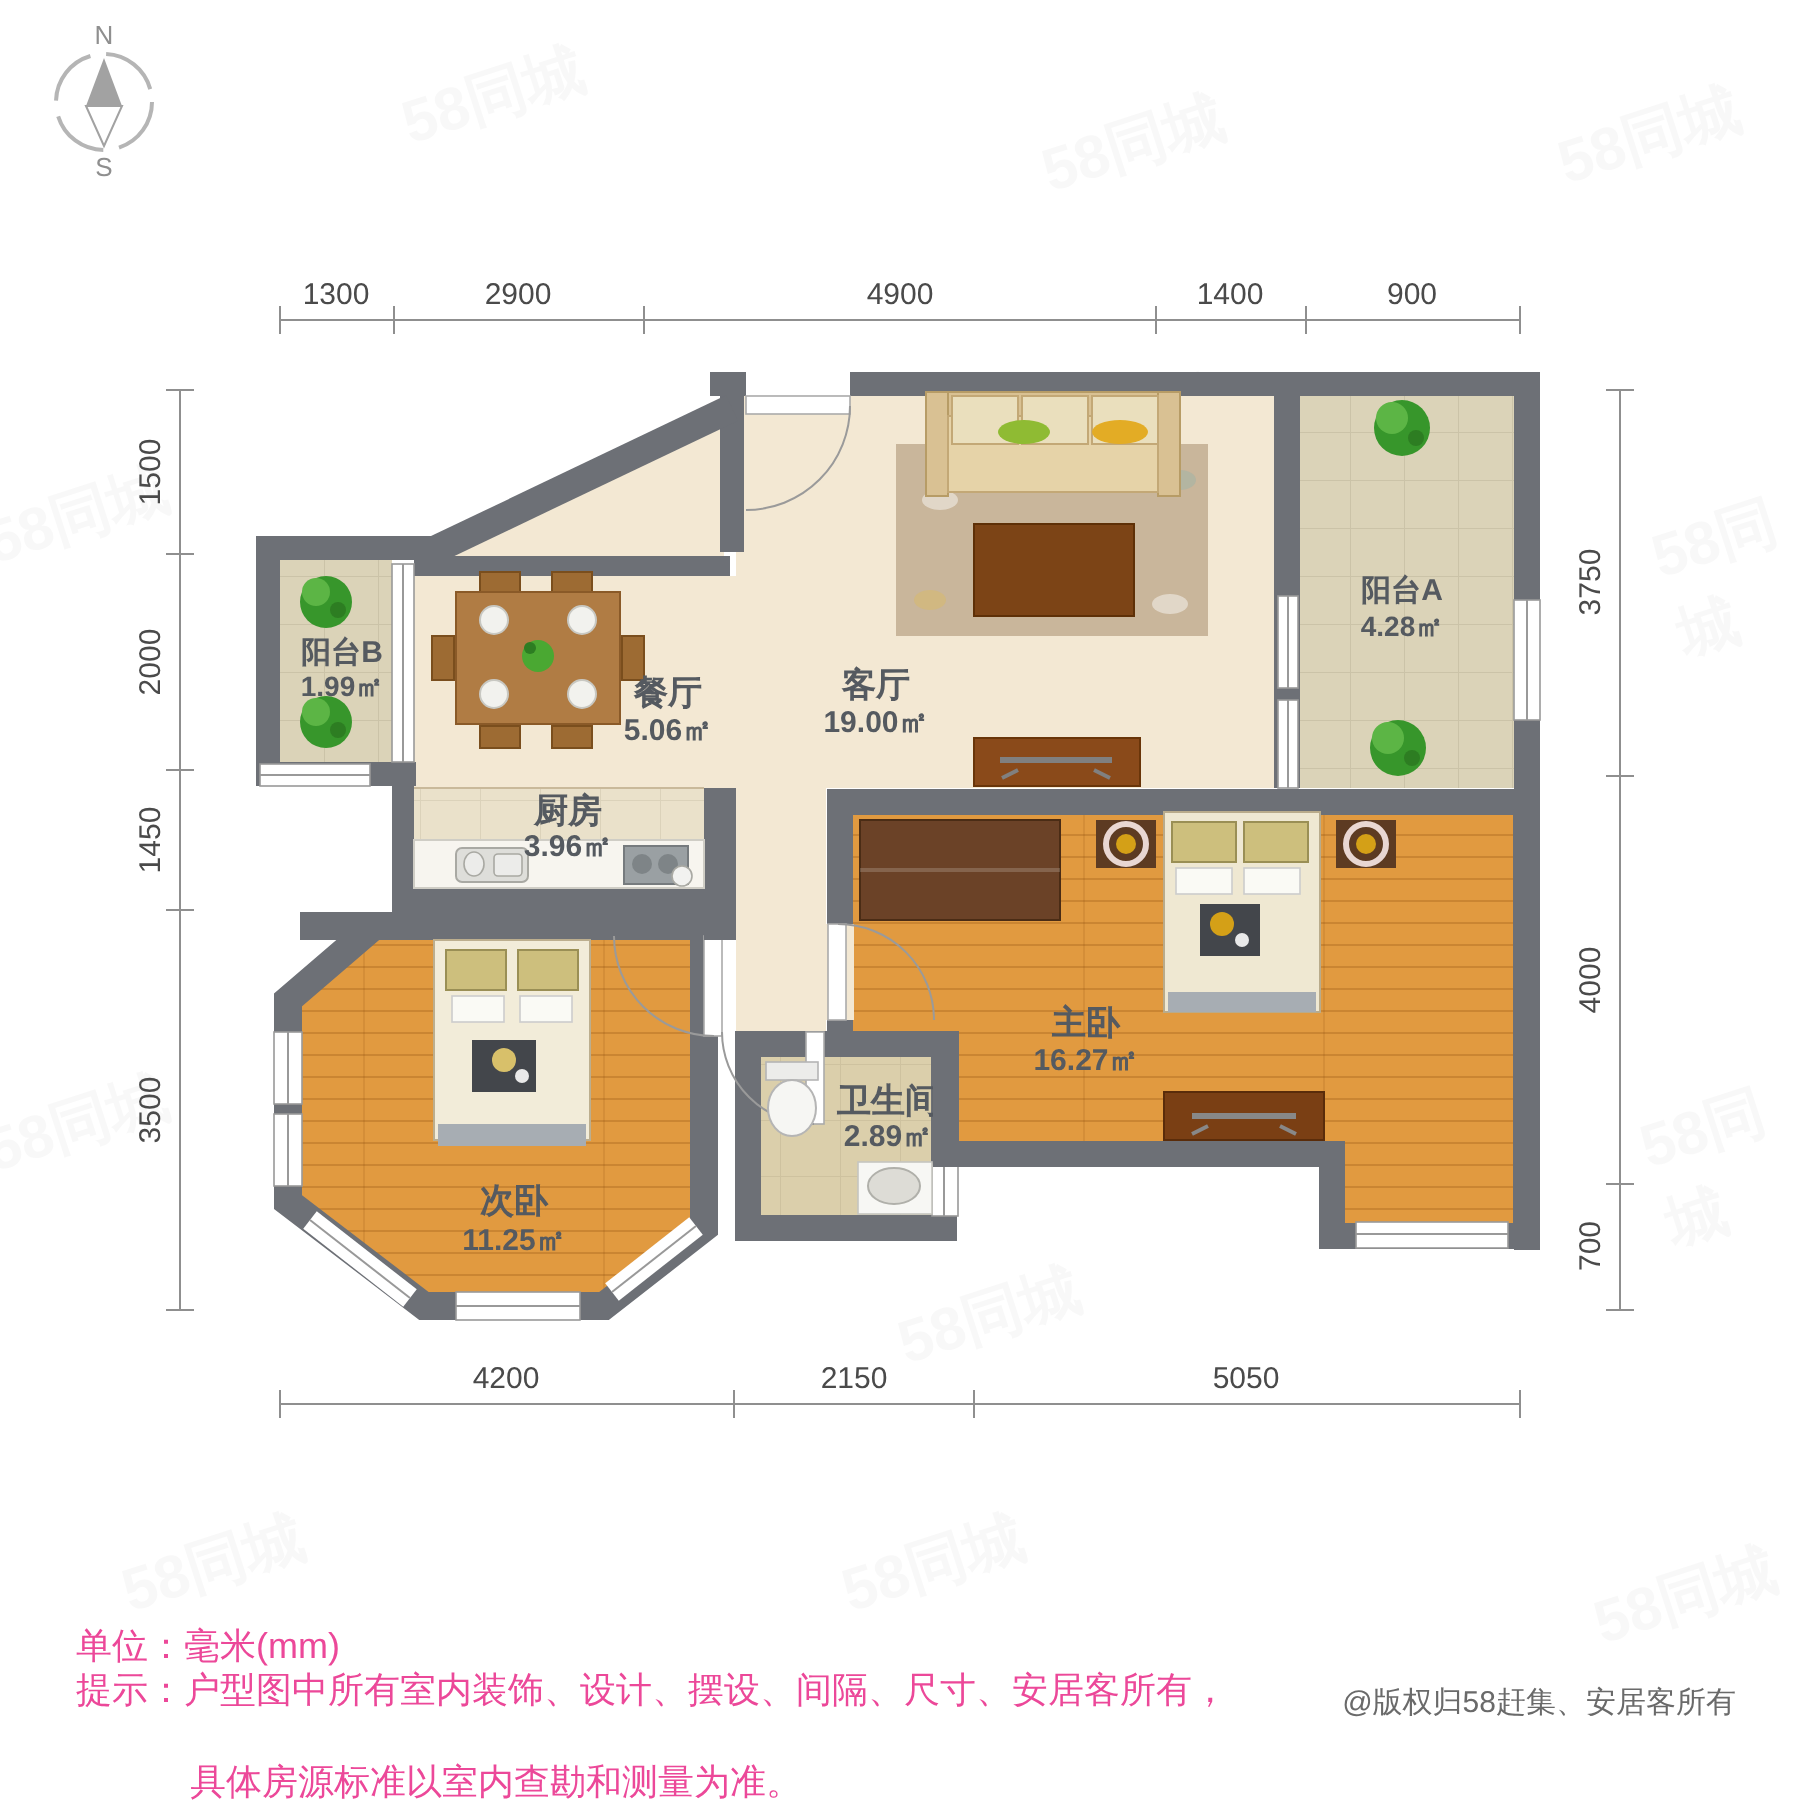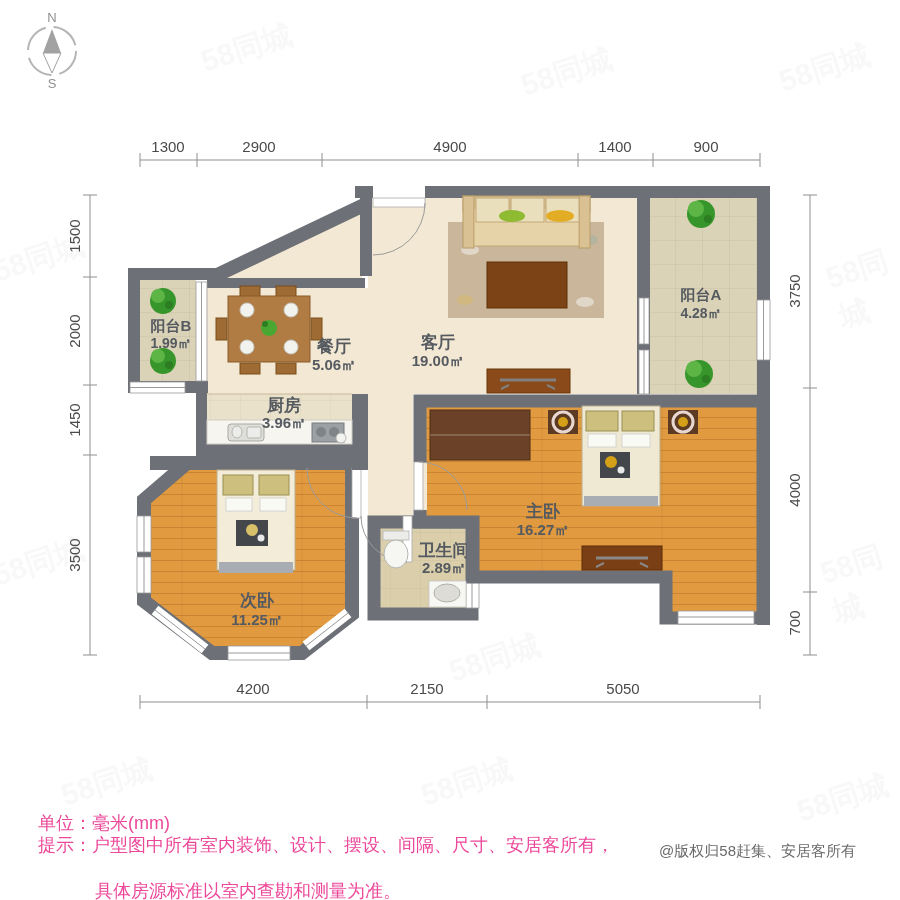--- a/index.html
+++ b/index.html
@@ -7,21 +7,21 @@
          font-family:"Liberation Sans","DejaVu Sans",sans-serif;}
   svg{position:absolute;left:0;top:0;}
   .dim-label{font-size:15px;fill:#4a4a4a;}
   .room-name{font-size:17px;font-weight:bold;fill:#555a60;}
   .room-area{font-size:15px;font-weight:bold;fill:#555a60;}
   .compass-letter{font-size:13px;fill:#8f8f8f;}
   .footer{position:absolute;left:38px;top:812px;width:824px;font-size:18px;color:#ec4899;
           line-height:22px;}
   .footer .row{white-space:nowrap;}
   .footer .indent{padding-left:57px;margin-top:24px;}
-  .copyright{position:absolute;right:44px;top:842px;font-size:15px;color:#6a6a6a;}
+  .copyright{position:absolute;right:32px;top:842px;font-size:15px;color:#6a6a6a;}
   .wm{position:absolute;font-size:30px;font-weight:bold;color:rgba(130,130,130,0.055);
       transform:rotate(-18deg);pointer-events:none;}
 </style>
 </head>
 <body>
 
 <div class="stage">
 
   <div class="wm" style="left:200px;top:28px">58同城</div>
   <div class="wm" style="left:520px;top:52px">58同城</div>

